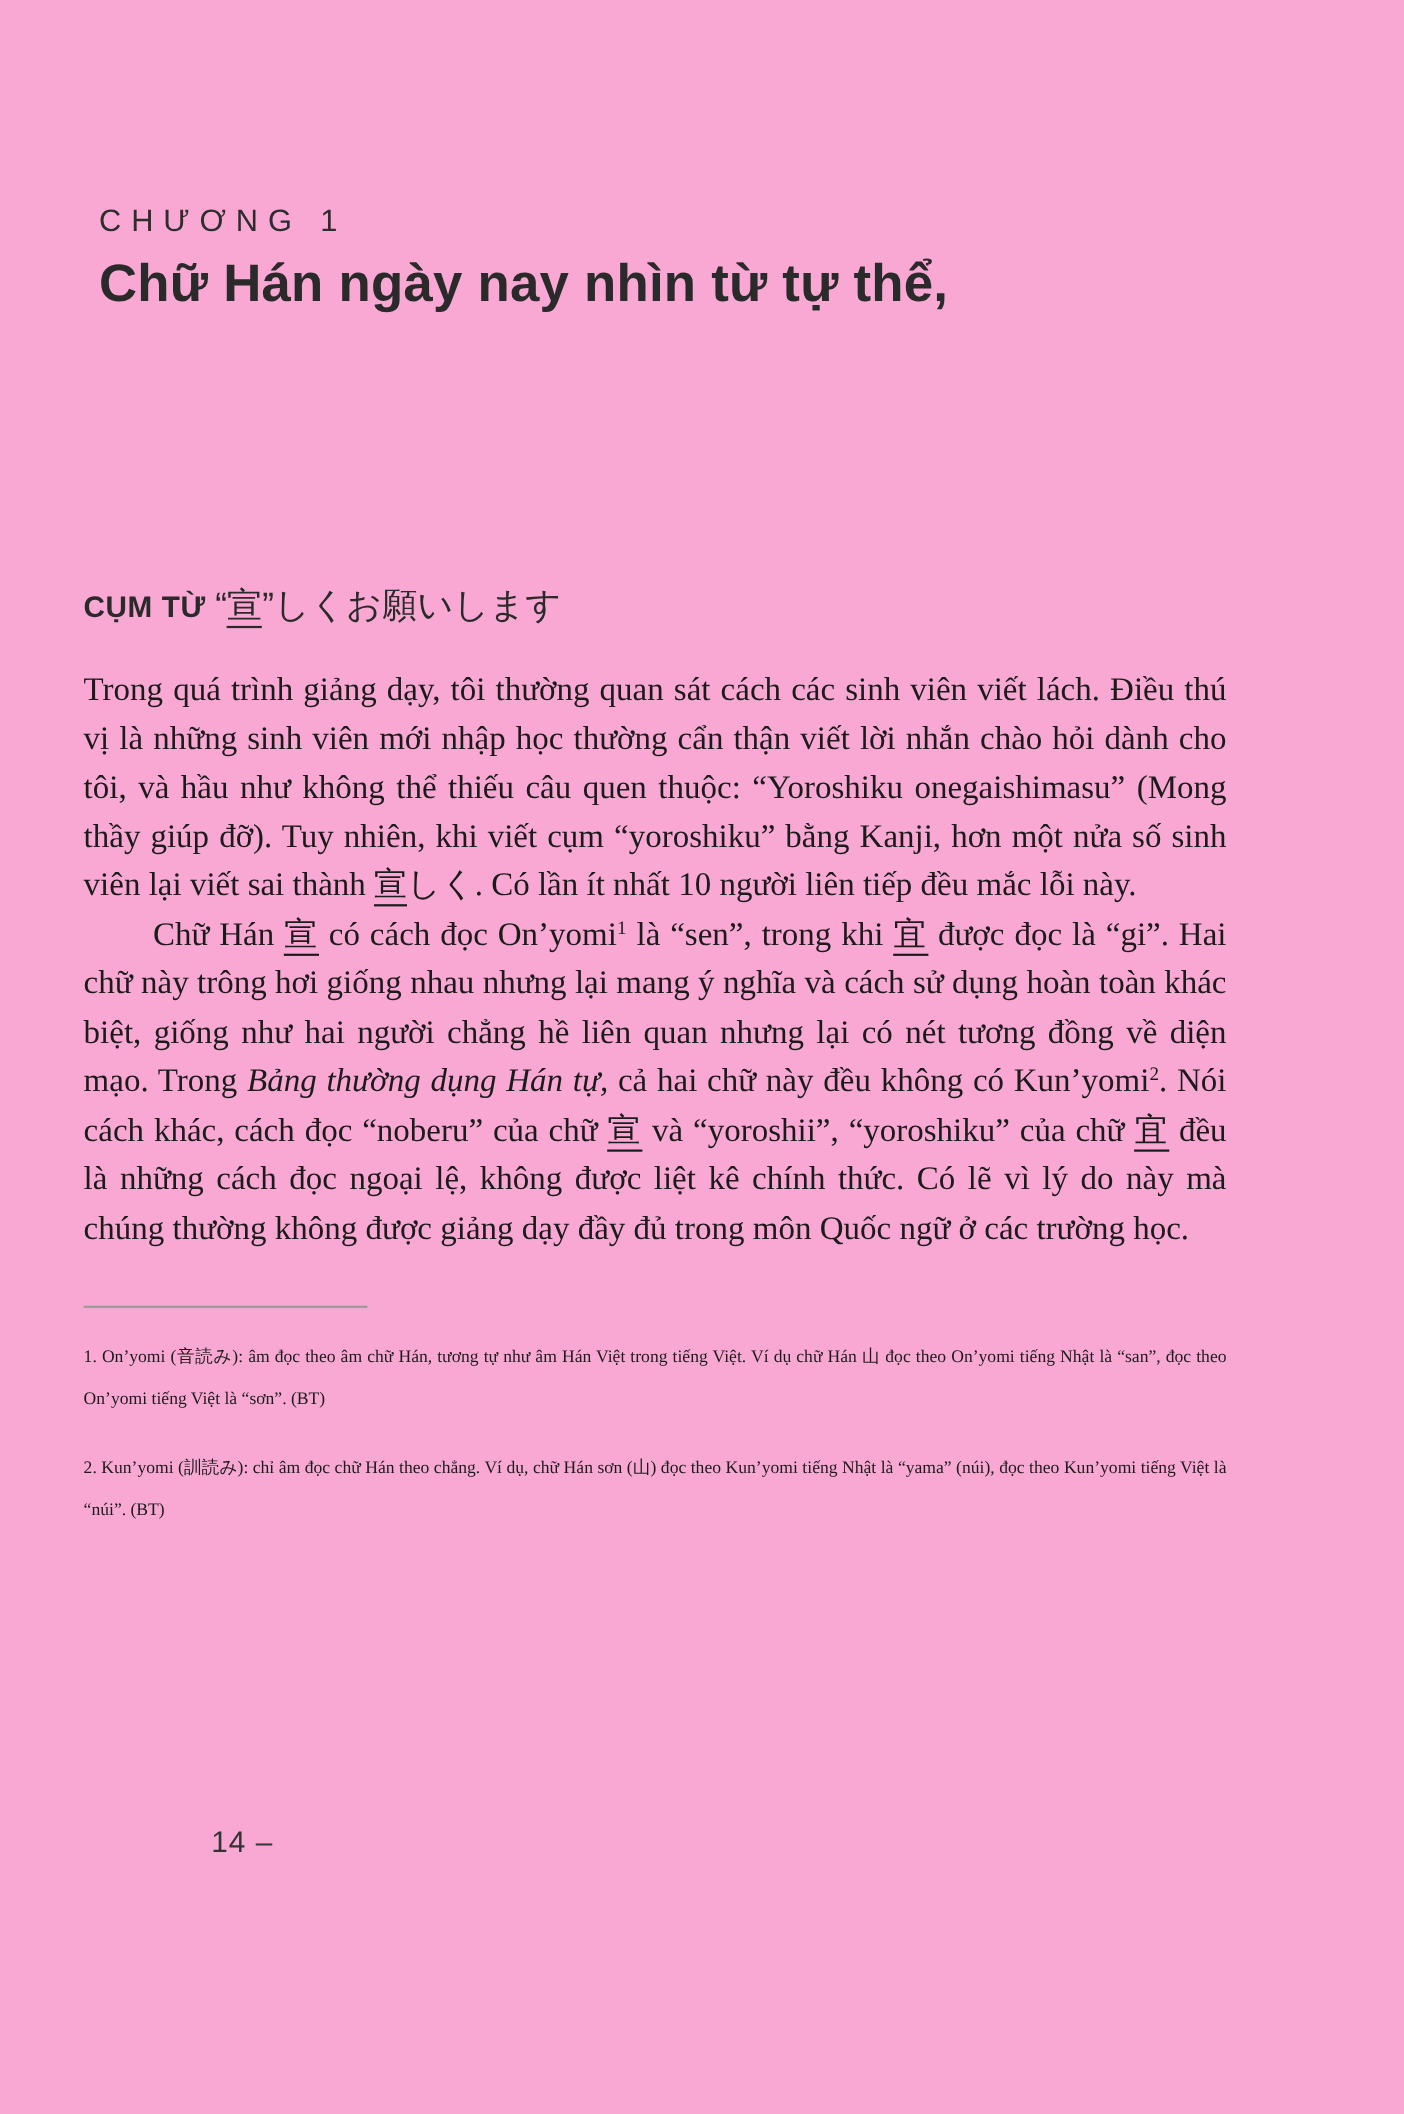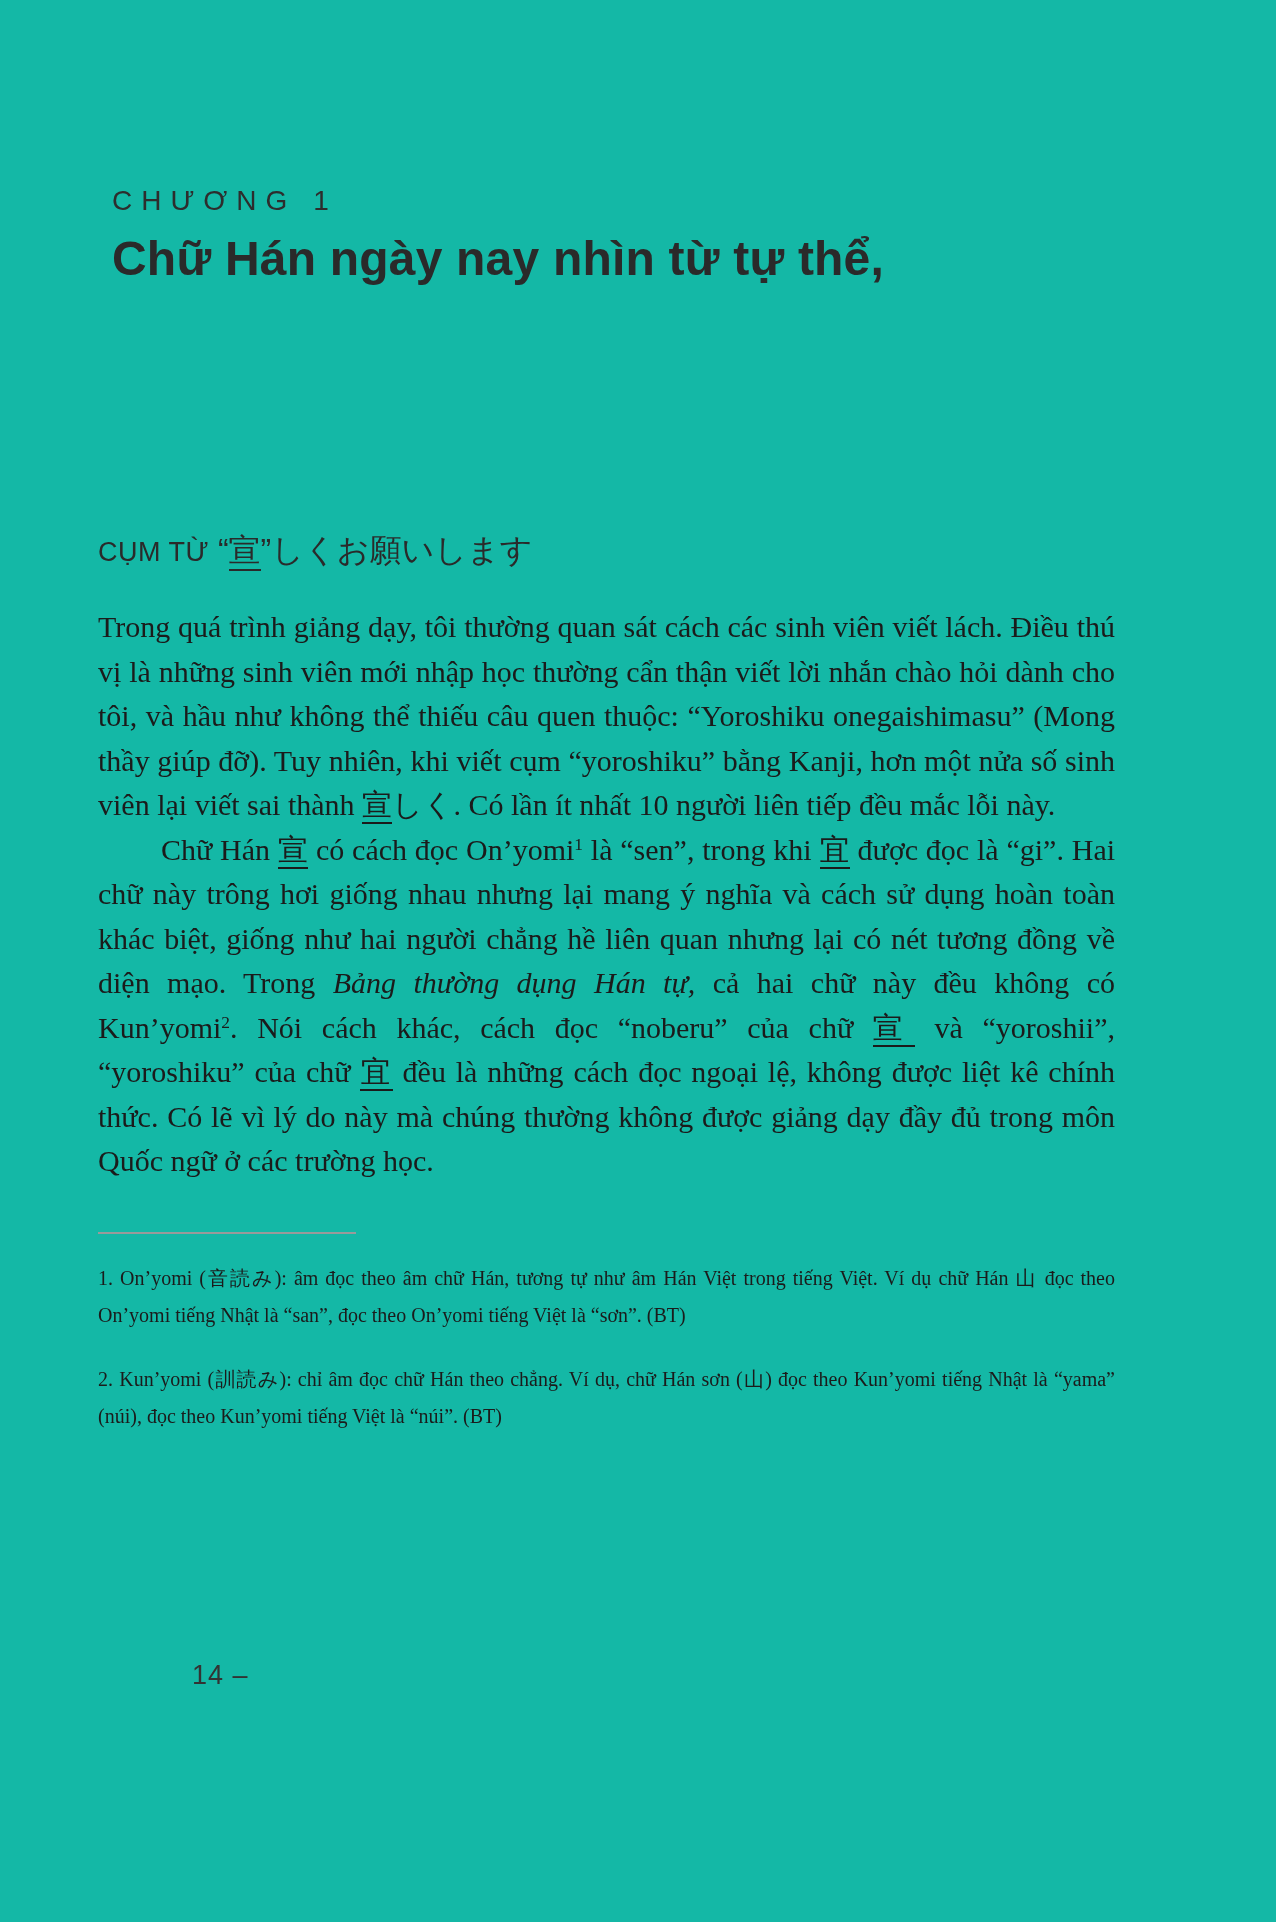--- a/index.html
+++ b/index.html
@@ -4,26 +4,26 @@
 <style>
   html, body {
     margin: 0;
     padding: 0;
     background: #ffffff;
   }
   .page {
     position: relative;
     width: 1276px;
     height: 1922px;
-    background: #14b8a6;
+    background: #f9a8d4;
     overflow: hidden;
     font-family: "Liberation Serif", "DejaVu Serif", serif;
     color: #1b1b1b;
     box-sizing: border-box;
-    padding: 185px 161px 0 98px;
+    padding: 185px 161px 0 76px;
   }
   .chapter-label {
     font-family: "Liberation Sans", "DejaVu Sans", sans-serif;
     font-size: 28px;
     font-weight: 400;
     letter-spacing: 9px;
     color: #2d2d2d;
     margin-left: 14px;
   }
   .title {
@@ -35,21 +35,21 @@
     margin: 14px 0 0 14px;
     letter-spacing: 0.2px;
   }
   .section-heading {
     margin-top: 242px;
     white-space: nowrap;
   }
   .section-label {
     font-family: "Liberation Sans", "DejaVu Sans", sans-serif;
     font-size: 27px;
-    font-weight: 400;
+    font-weight: 700;
     color: #2a2a2a;
     letter-spacing: 0.5px;
   }
   .section-phrase {
     font-family: "Liberation Sans", "DejaVu Sans", sans-serif;
     font-size: 32px;
     font-weight: 400;
     color: #2a2a2a;
   }
   .body-para {
@@ -76,21 +76,21 @@
   .seg-cjk {
     font-family: "Liberation Sans", "DejaVu Sans", sans-serif;
   }
   .footnote-divider {
     width: 258px;
     border: none;
     border-top: 2px solid #9a9a9a;
     margin: 48px 0 0 0;
   }
   .footnote {
-    font-size: 20px;
+    font-size: 16px;
     line-height: 37.5px;
     text-align: justify;
     margin-top: 26px;
     color: #1b1b1b;
   }
   .page-number {
     position: absolute;
     left: 192px;
     top: 1660px;
     font-family: "Liberation Sans", "DejaVu Sans", sans-serif;

